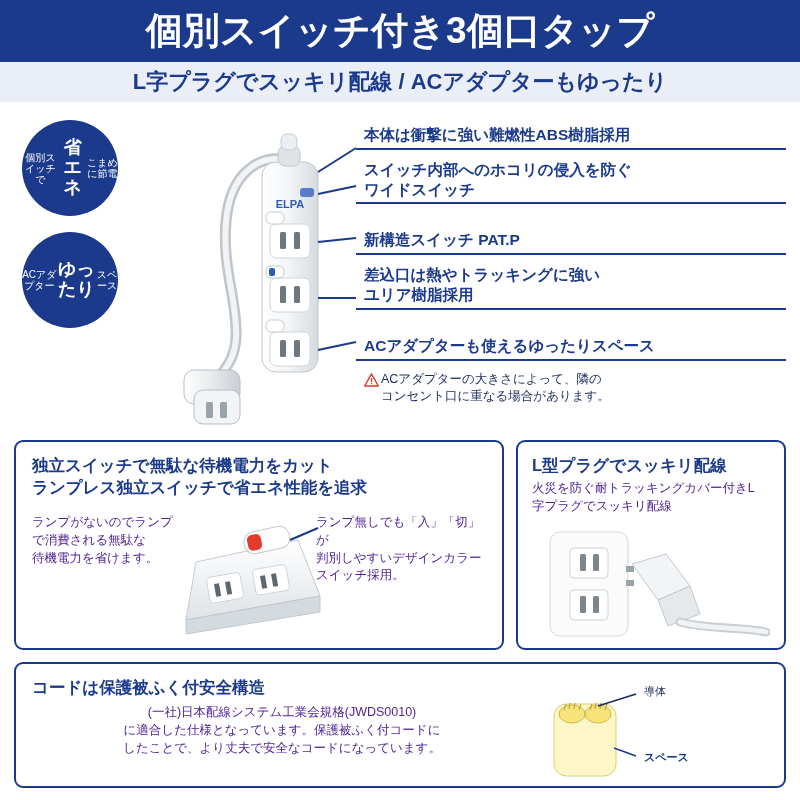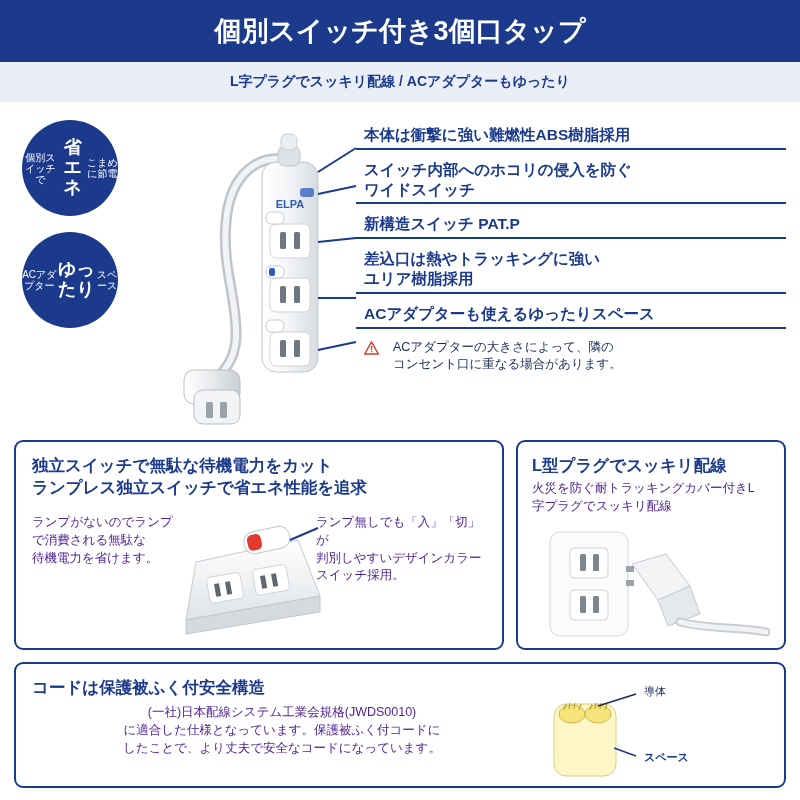--- a/index.html
+++ b/index.html
@@ -14,30 +14,30 @@
   }
   .page { position:relative; width:800px; height:800px; }
 
   
   .header {
     position:absolute; left:0; top:0; width:800px; height:62px;
     background:#1b3a8c;
     display:flex; align-items:center; justify-content:center;
   }
   .header-title {
-    color:#ffffff; font-size:27px; font-weight:bold; letter-spacing:0px;
+    color:#ffffff; font-size:37px; font-weight:bold; letter-spacing:0px;
     white-space:nowrap;
   }
   .subheader {
     position:absolute; left:0; top:62px; width:800px; height:40px;
     background:#e9eef7;
     display:flex; align-items:center; justify-content:center;
   }
   .subheader-title {
-    color:#1b3a8c; font-size:14px; font-weight:bold; white-space:nowrap;
+    color:#1b3a8c; font-size:22px; font-weight:bold; white-space:nowrap;
   }
 
   
   .hero { position:absolute; left:0; top:102px; width:800px; height:330px; background:#fff; }
 
   
   .badge {
     position:absolute; border-radius:50%;
     background:#1b3a8c; color:#fff; text-align:center;
     display:flex; align-items:center; justify-content:center;
@@ -55,23 +55,23 @@
   
   .callouts { position:absolute; left:356px; top:22px; width:430px; }
   .callout {
     position:relative;
     font-size:15.5px; font-weight:bold; color:#1b3a8c;
     border-bottom:2px solid #1b3a8c;
     padding:1px 0 3px 8px;
     margin-bottom:9px;
     line-height:1.28;
   }
-  .callout.tall { margin-bottom:9px; }
+  .callout.tall { margin-bottom:25px; }
   .note {
-    display:flex; gap:14px; align-items:flex-start;
+    display:flex; gap:2px; align-items:flex-start;
     font-size:12.5px; color:#1b2a5c; font-weight:normal;
     line-height:1.35; padding-left:8px; margin-top:10px;
   }
   .warn-tri {
     flex:0 0 auto; margin-top:2px;
   }
 
   
   .panel {
     position:absolute; border:2px solid #1b3a8c; border-radius:9px; background:#fff;padding-left:28px;

